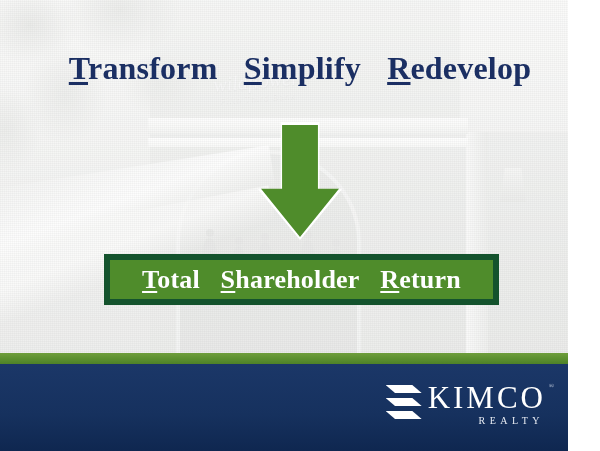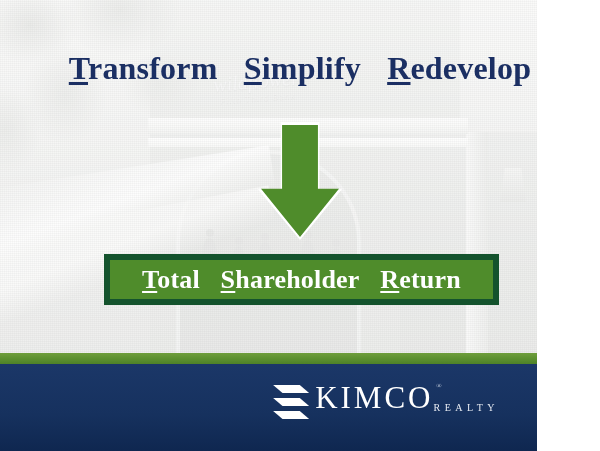--- a/index.html
+++ b/index.html
@@ -7,25 +7,24 @@
     padding: 0;
     background: #ffffff;
   }
   body {
     font-family: "Liberation Serif", serif;
   }
 
   
   .slide {
     position: relative;
-    width: 493px;
+    width: 568px;
     height: 451px;
     overflow: hidden;
     background: #e9e9e7;
-    padding-left: 44px;
   }
 
   
   .photo {
     position: absolute;
     left: 0; top: 0;
     width: 600px;
     height: 364px;
     overflow: hidden;
     background: #dedfdc;
@@ -261,21 +260,21 @@
   .logo-bar {
     height: 8px;
     background: #ffffff;
     clip-path: polygon(0 0, 74% 0, 100% 100%, 26% 100%);
   }
   .logo-bar.b1 { width: 36px; }
   .logo-bar.b2 { width: 36px; }
   .logo-bar.b3 { width: 36px; }
   .logo-words {
     display: flex;
-    flex-direction: row;
+    flex-direction: column;
     align-items: flex-end;
   }
   .logo-kimco {
     position: relative;
     font-family: "Liberation Serif", serif;
     font-size: 31px;
     line-height: 32px;
     color: #ffffff;
     letter-spacing: 3px;
     user-select: none;
@@ -287,21 +286,21 @@
     line-height: 7px;
     letter-spacing: 0;
     color: #cdd6e4;
   }
   .logo-realty {
     font-family: "Liberation Serif", serif;
     font-size: 10px;
     line-height: 12px;
     color: #e8ecf3;
     letter-spacing: 4.5px;
-    margin-right: 16px;
+    margin-right: 2px;
     margin-top: 1px;
     user-select: none;
   }
 </style>
 </head>
 <body>
 
 <div class="slide">
 
   <div class="photo">

